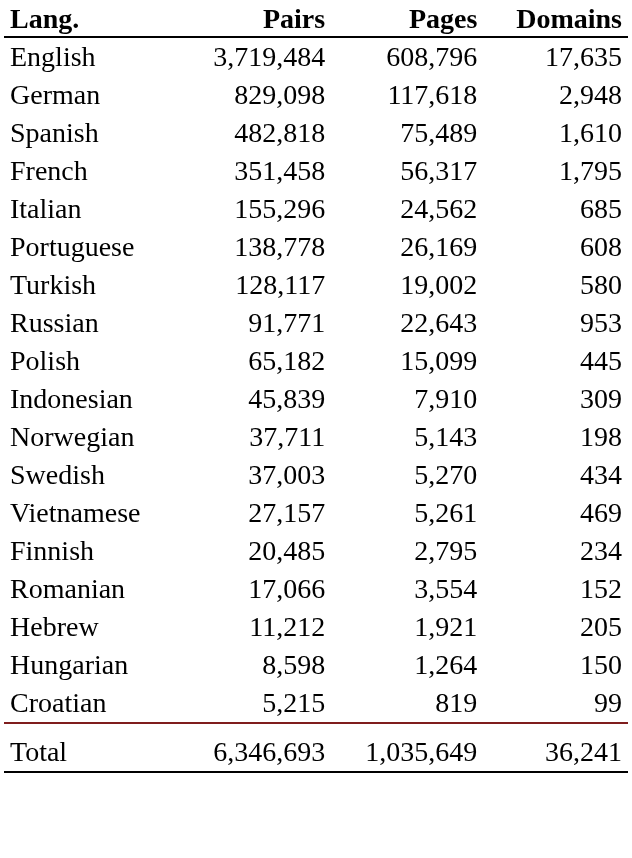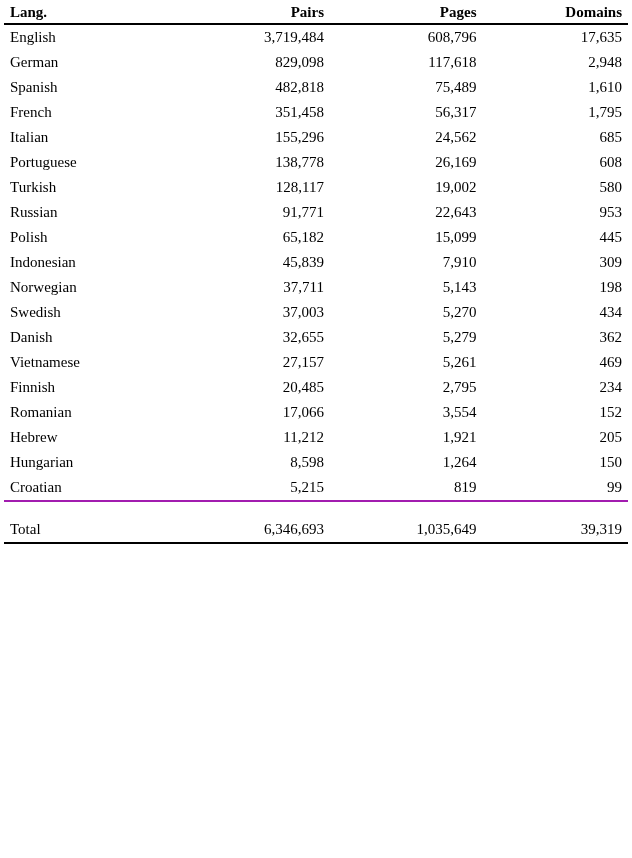--- a/index.html
+++ b/index.html
@@ -15,21 +15,21 @@
     overflow: hidden;
   }
   .table-wrap {
     width: 632px;
     box-sizing: border-box;
     padding: 0 4px;
   }
   table.stats {
     width: 100%;
     border-collapse: collapse;
-    font-size: 15px;
+    font-size: 28px;
     line-height: 1.0;
   }
   table.stats th,
   table.stats td {
     padding: 5px 6px 5px 6px;
     white-space: nowrap;
   }
   table.stats th {
     font-weight: bold;
   }
@@ -40,22 +40,22 @@
   th.col-num, td.col-num {
     text-align: right;
     padding-right: 10px;
   }
   
   thead tr.header-row th {
     border-bottom: 2px solid #000000;
     padding-bottom: 3px;
   }
   tbody tr.total-row td {
-    border-top: 2px solid #a21caf;
-    padding-top: 20px;
+    border-top: 2px solid #7f1d1d;
+    padding-top: 14px;
   }
   tbody tr.total-row {
     
   }
   .bottom-rule {
     width: 100%;
     height: 0;
     border-top: 2px solid #000000;
     margin-top: 0px;
   }
@@ -146,26 +146,20 @@
         <td class="col-num">5,143</td>
         <td class="col-num">198</td>
       </tr>
       <tr>
         <td class="col-lang">Swedish</td>
         <td class="col-num">37,003</td>
         <td class="col-num">5,270</td>
         <td class="col-num">434</td>
       </tr>
       <tr>
-        <td class="col-lang">Danish</td>
-        <td class="col-num">32,655</td>
-        <td class="col-num">5,279</td>
-        <td class="col-num">362</td>
-      </tr>
-      <tr>
         <td class="col-lang">Vietnamese</td>
         <td class="col-num">27,157</td>
         <td class="col-num">5,261</td>
         <td class="col-num">469</td>
       </tr>
       <tr>
         <td class="col-lang">Finnish</td>
         <td class="col-num">20,485</td>
         <td class="col-num">2,795</td>
         <td class="col-num">234</td>
@@ -191,18 +185,18 @@
       <tr>
         <td class="col-lang">Croatian</td>
         <td class="col-num">5,215</td>
         <td class="col-num">819</td>
         <td class="col-num">99</td>
       </tr>
       <tr class="total-row">
         <td class="col-lang">Total</td>
         <td class="col-num">6,346,693</td>
         <td class="col-num">1,035,649</td>
-        <td class="col-num">39,319</td>
+        <td class="col-num">36,241</td>
       </tr>
     </tbody>
   </table>
   <div class="bottom-rule"></div>
 </div>
 
 </body></html>

